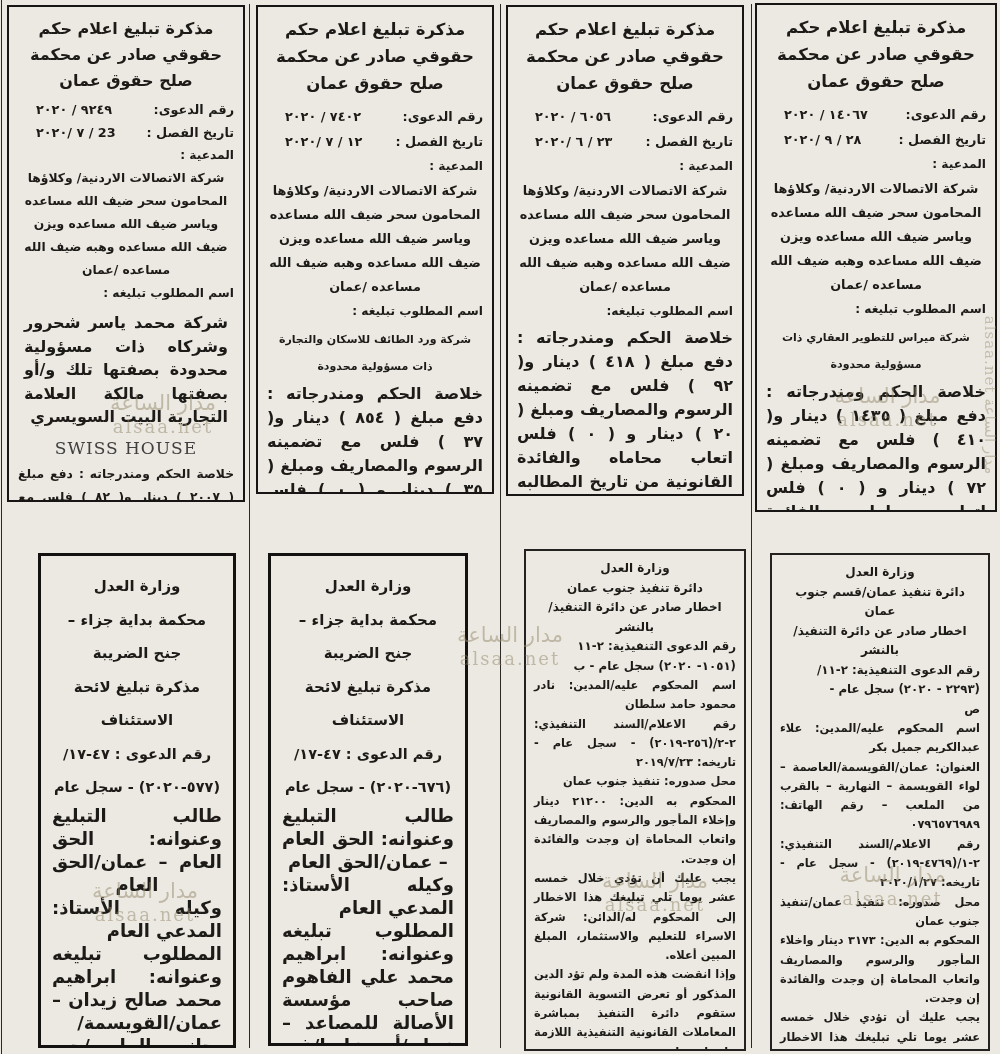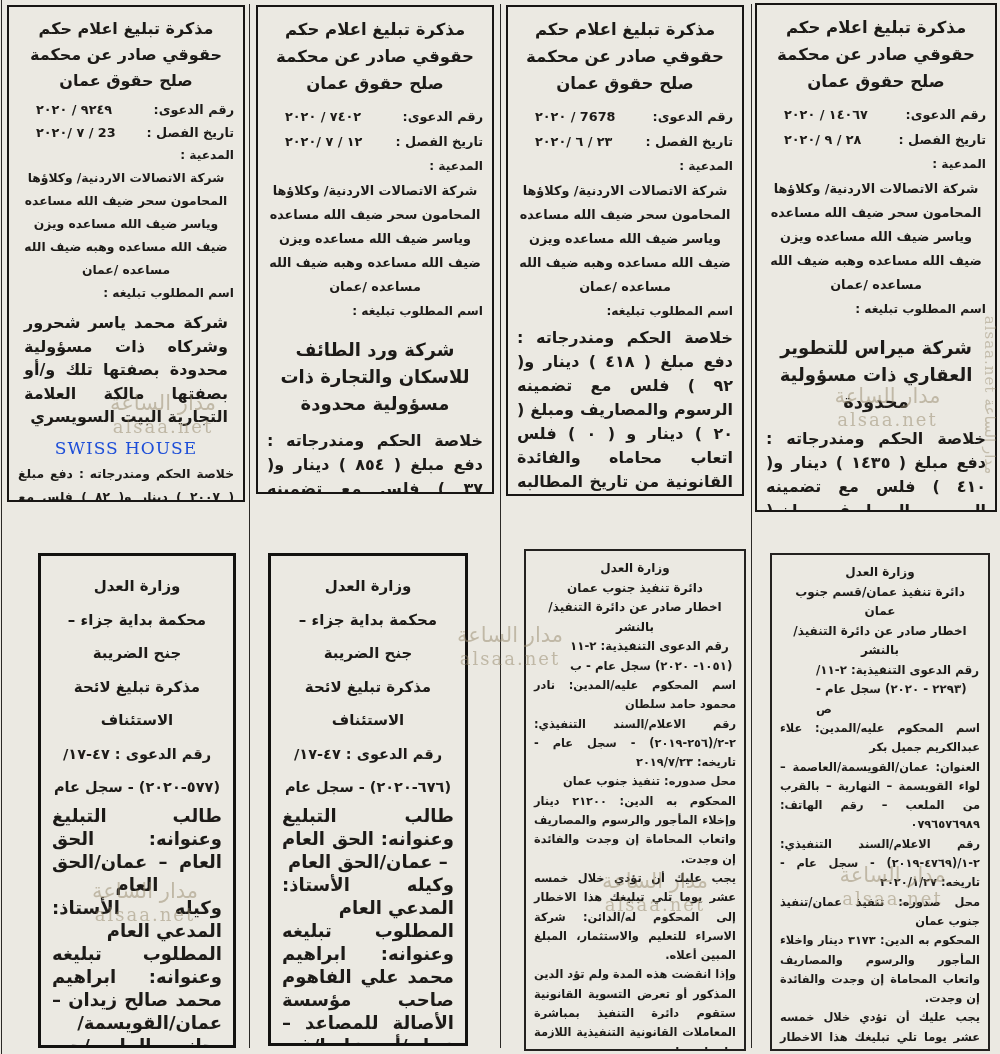--- a/index.html
+++ b/index.html
@@ -18,40 +18,40 @@
   .notice { position:absolute; overflow:hidden; }
 
   
   .judgment { border:2px solid #181614; padding:9px 9px 6px 9px; }
   .j-title { text-align:center; font-size:16.5px; line-height:27px; margin-bottom:7px; }
   .kv { display:flex; justify-content:space-between; align-items:baseline;
         font-size:12.8px; line-height:25px; padding-left:18px; }
   .kv .v { white-space:nowrap; }
   .j-lbl { font-size:12.2px; line-height:25px; text-align:right; }
   .j-plaintiff { font-size:12.8px; line-height:24px; text-align:center; }
-  .j-name { font-size:18px; line-height:27px; text-align:center; margin:12px 0; }
+  .j-name { font-size:11px; line-height:27px; text-align:center; margin:2px 0; }
   .j-name.just { font-size:16px; line-height:23.5px; text-align:justify; text-align-last:right; margin:6px; }
   .latin { font-family:"DejaVu Serif","Liberation Serif",serif; font-weight:400;
-           font-size:17px; letter-spacing:1px; text-align:center; line-height:26px; color:#1d4ed8; }
+           font-size:17px; letter-spacing:1px; text-align:center; line-height:26px; color:#404040; }
   .j-summary { font-size:16px; line-height:24px; text-align:justify; text-align-last:right; margin-top:2px; }
   .tight .j-title { font-size:16px; line-height:26px; margin-bottom:4px; }
   .tight .kv, .tight .j-lbl { line-height:23px; }
   .tight .j-plaintiff { font-size:12.3px; line-height:23px; }
   .tight .j-summary { font-size:12.3px; line-height:23px; }
 
   
   .appeal { border:3px solid #131210; padding:14px 11px 8px 11px; }
   .a-head { text-align:center; font-size:15px; line-height:33.5px; }
   .a-case { text-align:center; font-size:14.5px; line-height:33px; }
   .a-par { font-size:18px; line-height:23px; text-align:justify; text-align-last:right; }
   .a-par.center-last { text-align-last:center; }
 
   .enforce { border:2px solid #242220; padding:8px 8px 6px 8px; }
   .e-head { text-align:center; font-size:12px; line-height:19.5px; }
-  .e-case { text-align:left; font-size:11.8px; line-height:19.5px;margin-left:36px; }
+  .e-case { text-align:right; font-size:11.8px; line-height:19.5px;margin-left:36px; }
   .e-par { font-size:11.4px; line-height:19.3px; text-align:justify; text-align-last:right; }
 
   
   .wm { position:absolute; color:#96896c; opacity:.5; font-weight:400;
         text-align:center; pointer-events:none; line-height:1.25; }
   .wm .l1 { font-size:21px; display:block; }
   .wm .l2 { font-size:18px; letter-spacing:2px; display:block; font-family:"DejaVu Serif","Liberation Serif",serif; }
   .wm.vert { transform:rotate(90deg); white-space:nowrap; opacity:.45; }
   .wm.vert .l1,.wm.vert .l2 { display:inline; font-size:15px; letter-spacing:1px; }
 </style>
@@ -95,21 +95,21 @@
   <div class="j-plaintiff">شركة الاتصالات الاردنية/ وكلاؤها المحامون سحر ضيف الله مساعده وياسر ضيف الله مساعده ويزن ضيف الله مساعده وهبه ضيف الله مساعده /عمان</div>
   <div class="j-lbl">اسم المطلوب تبليغه :</div>
   <div class="j-name">شركة ورد الطائف للاسكان والتجارة ذات مسؤولية محدودة</div>
   <div class="j-summary">خلاصة الحكم ومندرجاته : دفع مبلغ ( ٨٥٤ ) دينار و( ٣٧ ) فلس مع تضمينه الرسوم والمصاريف ومبلغ ( ٣٥ ) دينار و ( ٠ ) فلس اتعاب محاماه والفائدة القانونية من تاريخ المطالبه وحتى السداد التام .</div>
 </div>
 
 <div class="notice judgment" style="left:506px; top:5px; width:238px; height:491px;">
   <div class="j-title">مذكرة تبليغ اعلام حكم حقوقي صادر عن محكمة صلح حقوق عمان</div>
   <div class="kv">
     <span>رقم الدعوى:</span>
-    <span class="v">7678 / ٢٠٢٠</span>
+    <span class="v">٦٠٥٦ / ٢٠٢٠</span>
   </div>
   <div class="kv">
     <span>تاريخ الفصل :</span>
     <span class="v">٢٣ / ٦ /٢٠٢٠</span>
   </div>
   <div class="j-lbl">المدعية :</div>
   <div class="j-plaintiff">شركة الاتصالات الاردنية/ وكلاؤها المحامون سحر ضيف الله مساعده وياسر ضيف الله مساعده ويزن ضيف الله مساعده وهبه ضيف الله مساعده /عمان</div>
   <div class="j-lbl">اسم المطلوب تبليغه:</div>
   <div class="j-summary">خلاصة الحكم ومندرجاته : دفع مبلغ ( ٤١٨ ) دينار و( ٩٢ ) فلس مع تضمينه الرسوم والمصاريف ومبلغ ( ٢٠ ) دينار و ( ٠ ) فلس اتعاب محاماه والفائدة القانونية من تاريخ المطالبه وحتى السداد التام .</div>
 </div>

